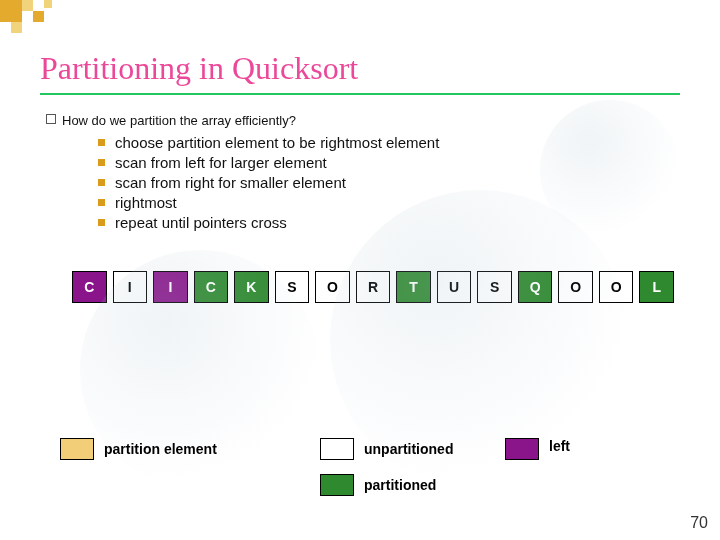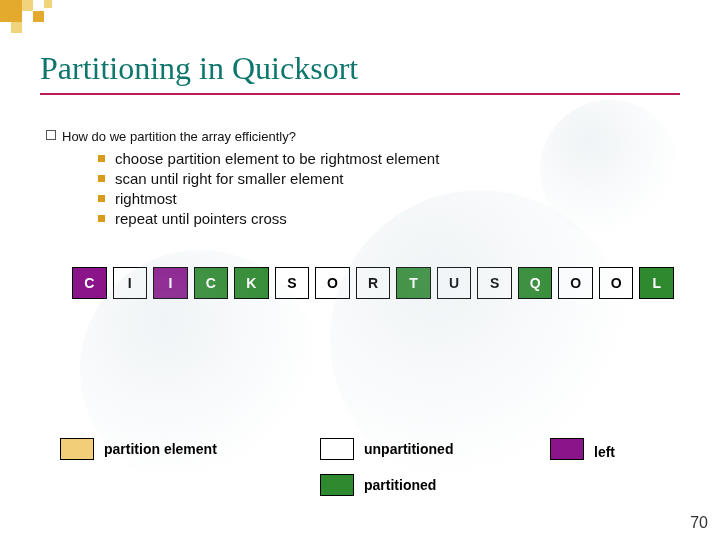--- a/index.html
+++ b/index.html
@@ -24,24 +24,24 @@
   .sq.b { left: 22px; top: 0; width: 11px; height: 11px; background: #f0d37a; }
   .sq.c { left: 33px; top: 11px; width: 11px; height: 11px; background: #e3aa2e; }
   .sq.d { left: 11px; top: 22px; width: 11px; height: 11px; background: #f0d37a; }
   .sq.e { left: 44px; top: 0; width: 8px; height: 8px; background: #f0d37a; }
 
   .content { padding: 50px 40px 0 40px; }
   h1 {
     font-family: Georgia, 'Times New Roman', serif;
     font-weight: normal;
     font-size: 32px;
-    color: #0f766e;
-    border-bottom: 2px solid #be185d;
+    color: #ec4899;
+    border-bottom: 2px solid #22c55e;
     padding-bottom: 6px;
-    margin-bottom: 34px;
+    margin-bottom: 18px;
   }
   .lead {
     font-family: Verdana, Arial, sans-serif;
     font-size: 13px;
     color: #111;
     margin-left: 6px;
   }
   .lead-bullet {
     display: inline-block;
     width: 10px; height: 10px;
@@ -98,22 +98,22 @@
     width: 34px; height: 22px;
     border: 1px solid #000;
     margin-right: 10px;
   }
   .swatch.pe  { background: #f2ce79; }
   .swatch.un  { background: #ffffff; }
   .swatch.pa  { background: #2f8a2f; }
   .swatch.lf  { background: #8a148a; }
   .swatch.rt  { background: #17458f; }
   .legend-col1 { width: 260px; display: flex; align-items: center; }
-  .legend-col2 { width: 230px; display: flex; align-items: center; }
-  .legend-col3 { display: flex; align-items: flex-end; }
+  .legend-col2 { width: 185px; display: flex; align-items: center; }
+  .legend-col3 { display: flex; align-items: flex-start; }
 
   .pagenum {
     position: absolute;
     right: 12px;
     bottom: 8px;
     font-family: Arial, sans-serif;
     font-size: 16px;
     color: #333;
   }
 
@@ -140,21 +140,22 @@
 
 <div class="content">
   <h1>Partitioning in Quicksort</h1>
 
   <div class="lead">
     <span class="lead-bullet"></span><span>How do we partition the array efficiently?</span>
   </div>
 
   <ul class="sub">
     <li>choose partition element to be rightmost element</li>
-    <li>scan until right for smaller element</li>
+    <li>scan from left for larger element</li>
+    <li>scan from right for smaller element</li>
     <li>rightmost</li>
     <li>repeat until pointers cross</li>
   </ul>
 
   <div class="array-row">
     <div class="cell purple">C</div>
     <div class="cell">I</div>
     <div class="cell purple">I</div>
     <div class="cell green">C</div>
     <div class="cell green">K</div>

